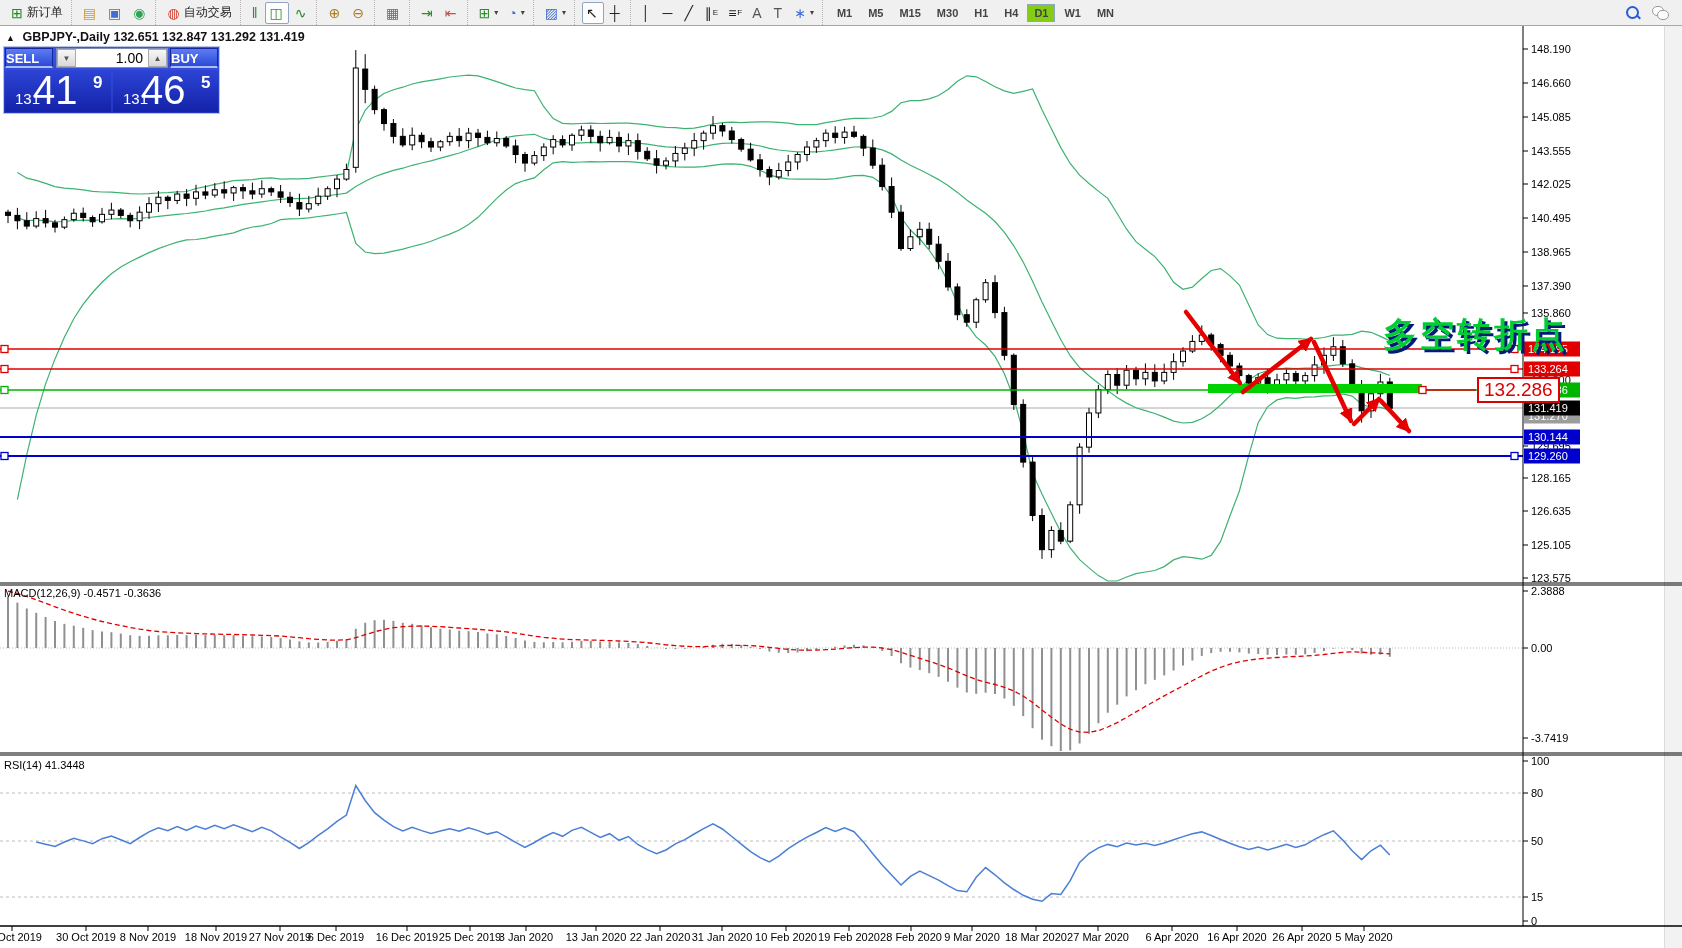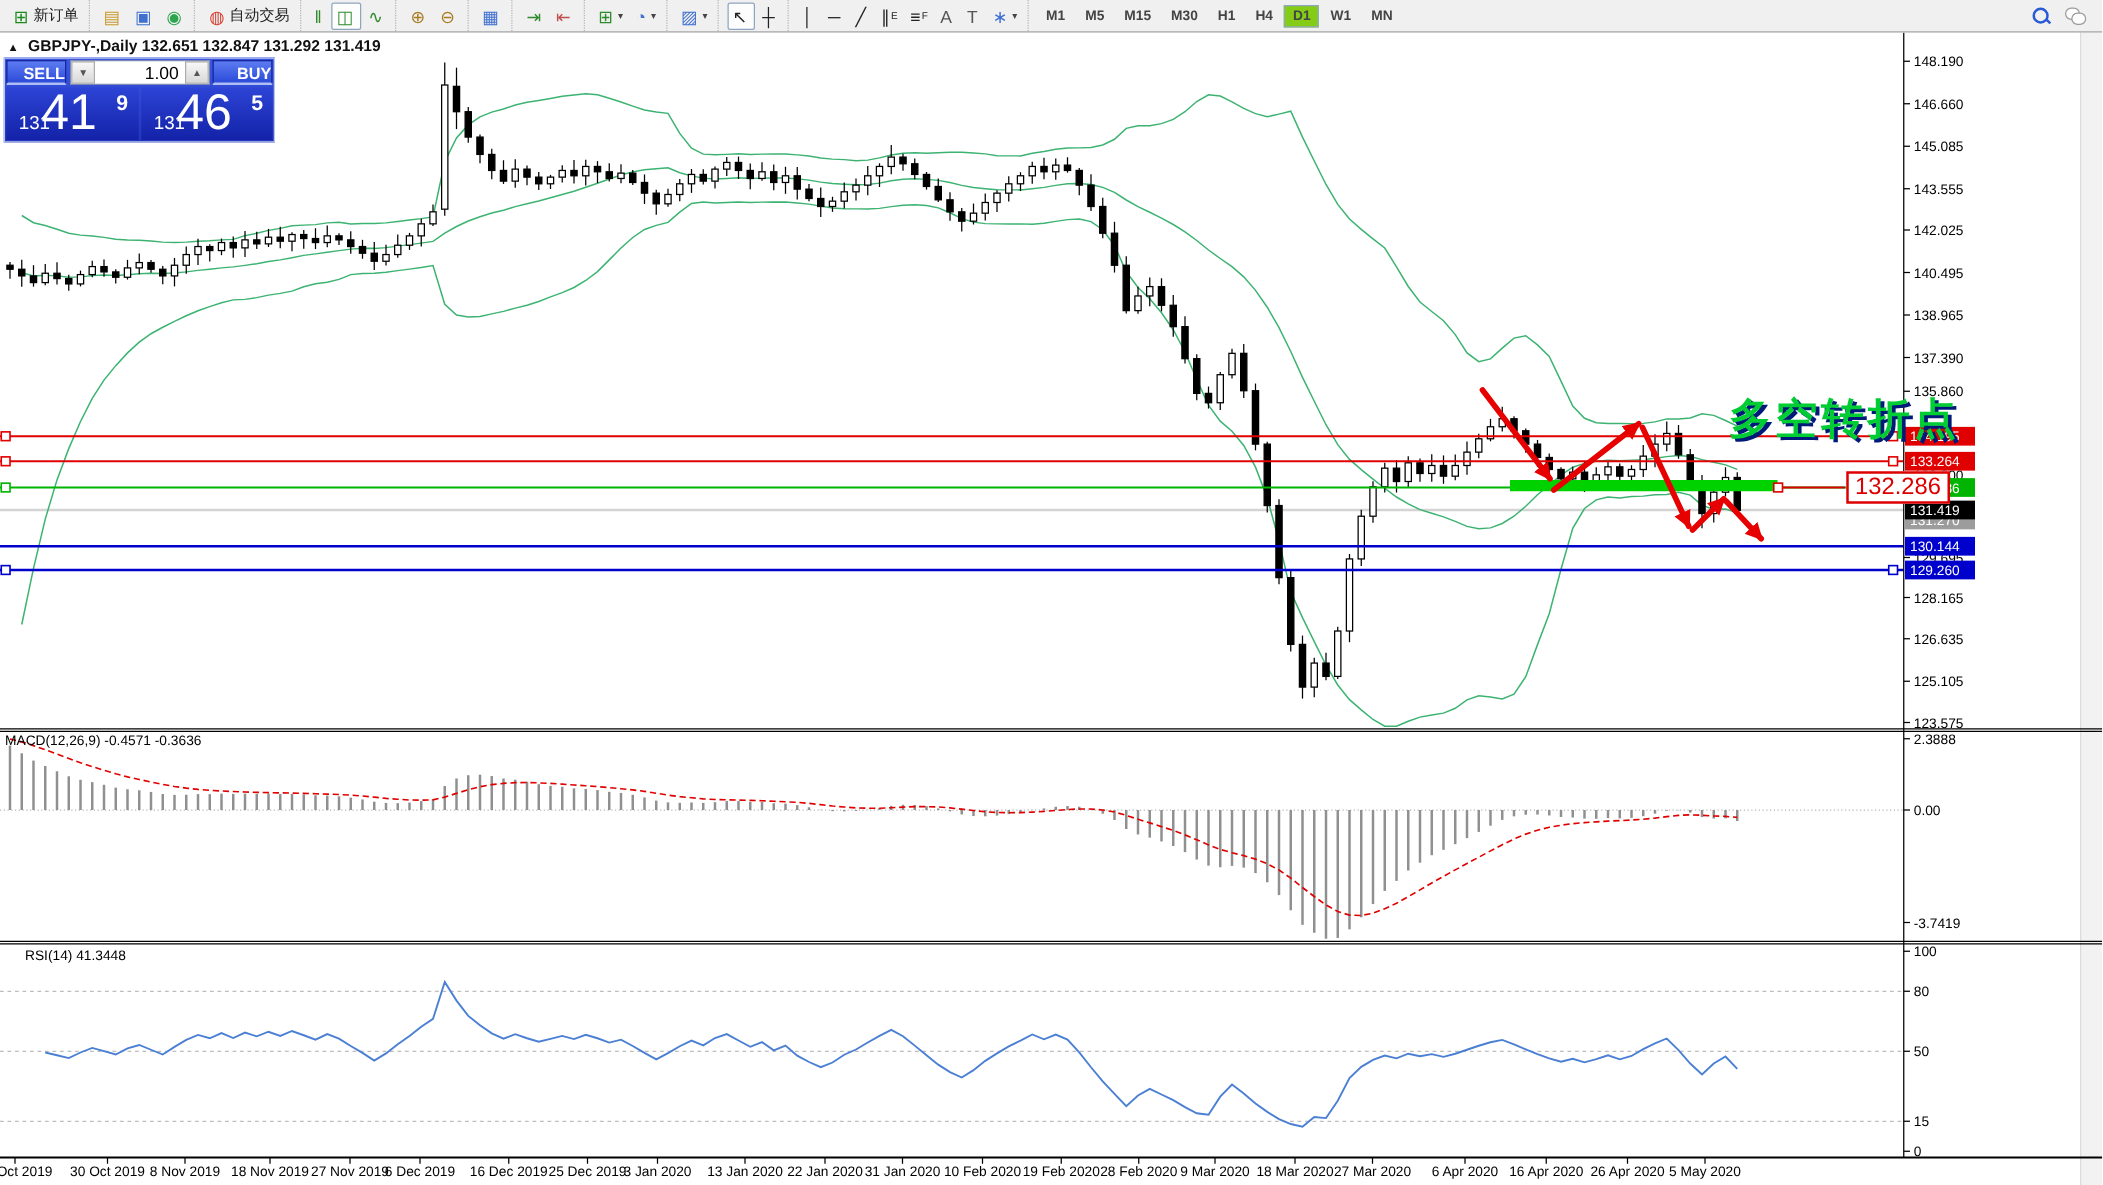--- a/index.html
+++ b/index.html
@@ -25,42 +25,42 @@
   .mag .c{position:absolute;left:0;top:0;width:9px;height:9px;border:2px solid #2a5bd7;border-radius:50%;}
   .mag .h{position:absolute;left:10px;top:10px;width:5px;height:2px;background:#2a5bd7;transform:rotate(45deg);}
   .chat{position:relative;width:16px;height:13px;margin:0 6px;}
   .chat .b1,.chat .b2{position:absolute;border:1.5px solid #9a9a9a;border-radius:5px;background:#fdfdfd;width:10px;height:8px;}
   .chat .b1{left:0;top:0;} .chat .b2{left:5px;top:4px;}
   
   #chart-title{position:absolute;left:6px;top:30px;z-index:20;font-size:12.5px;font-weight:bold;color:#111;}
   #chart-title .tri{font-size:9px;margin-right:4px;}
   #panel{position:absolute;left:3px;top:46px;width:217px;height:68px;z-index:20;
          background:linear-gradient(#3b57e0,#2236c0);box-shadow:0 0 0 1px #b9c4ea inset;}
-  .obtn{position:absolute;top:2px;height:20px;line-height:20px;text-align:right;color:#fff;
+  .obtn{position:absolute;top:2px;height:20px;line-height:20px;text-align:left;color:#fff;
         font-weight:bold;font-size:13px;background:linear-gradient(#5d7cf2,#2b4ad8);
         border:1px solid #16279e;border-bottom:2px solid #aebdf5;box-sizing:border-box;}
   #sell-btn{left:2px;width:48px;} #buy-btn{right:2px;width:48px;}
   #vol{position:absolute;left:53px;top:2px;width:112px;height:20px;background:#fff;
        border:1px solid #7e8bb5;box-sizing:border-box;display:flex;}
   .spin{width:17px;background:linear-gradient(#f8f8f8,#d8d8d8);border:1px solid #aaa;
         font-size:8px;color:#555;text-align:center;line-height:17px;}
   #vol .val{flex:1;font-size:14px;color:#000;text-align:right;padding-right:5px;line-height:18px;}
   .pricebox{position:absolute;top:24px;height:42px;color:#fff;
             background:linear-gradient(#2d44d6,#1322a8);overflow:hidden;}
   #bid-box{left:2px;width:106px;} #ask-box{left:110px;width:105px;}
   .pricebox .sm{position:absolute;bottom:5px;left:10px;font-size:15px;}
   .pricebox .bg{position:absolute;bottom:-1px;left:28px;font-size:40px;}
   .pricebox .sup{position:absolute;top:3px;left:88px;font-size:17px;font-weight:bold;}
   
   #annot{position:absolute;left:1383px;top:312px;z-index:15;font-size:34px;font-weight:bold;
          color:#00cc33;letter-spacing:3px;text-shadow:3px 3px 0 #001a7a;white-space:nowrap;}
   #callout{position:absolute;left:1477px;top:377px;z-index:15;border:2px solid #dd0000;color:#dd0000;
            background:#fff;font-size:19px;padding:0 5px;line-height:22px;}
   .indlabel{position:absolute;left:4px;z-index:15;font-size:11px;color:#000;}
-  #macd-label{top:587px;} #rsi-label{top:759px;margin-left:16px;}
+  #macd-label{top:587px;} #rsi-label{top:759px;}
   #right-strip{position:absolute;right:0;top:25px;width:17px;height:923px;background:#f2f2f2;
                border-left:1px solid #dcdcdc;}
   #chart-wrap{position:absolute;left:0;top:0;width:1535px;height:948px;z-index:5;}
 </style>
 </head>
 <body>
 
 <div id="app">
 
   <div id="toolbar">

